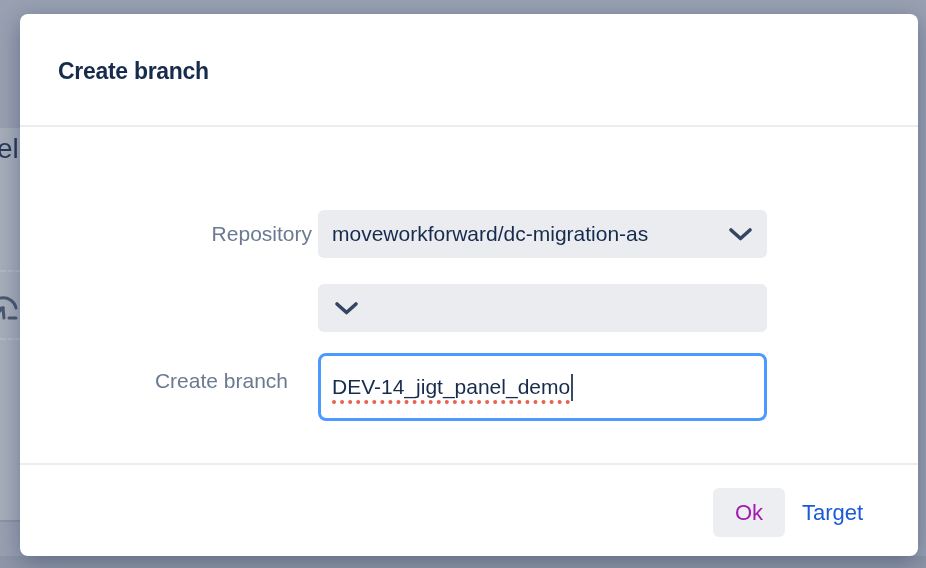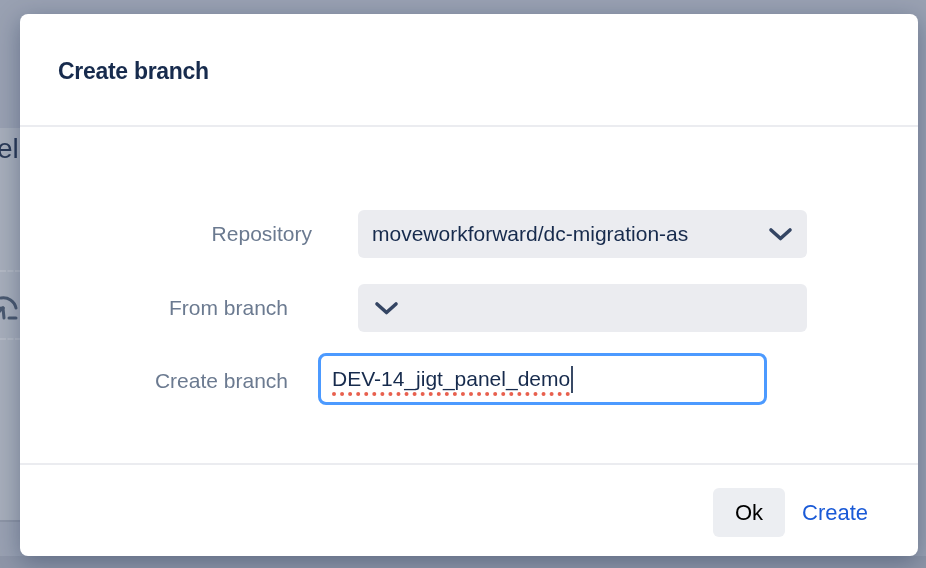--- a/index.html
+++ b/index.html
@@ -68,32 +68,31 @@
   .field-label.l1 { top:196px;margin-left:24px; }
   .field-label.l2 { top:270px; }
   .field-label.l3 { top:343px; }
 
   .select {
     position:absolute; left:298px; width:449px; height:48px;
     background:#ebecf0; border-radius:6px;
     display:flex; align-items:center;
     padding:16px 14px; box-sizing:border-box;
     cursor:pointer;
-    margin-left:40px;
   }
   .select.s1 { top:196px; }
   .select.s2 { top:270px; }
   .select .value {
     flex:1; font-size:21px; color:#172b4d;
     white-space:nowrap; overflow:hidden;
   }
   .select .chev { flex:0 0 auto; margin-left:2px; display:flex; }
 
   .text-input {
-    position:absolute; left:298px; top:339px; width:449px; height:52px;
+    position:absolute; left:298px; top:339px; width:449px; height:68px;
     background:#ffffff;
     border:3px solid #4c9aff; border-radius:8px;
     box-sizing:border-box;
     display:flex; align-items:center;
     padding:0 11px;
     cursor:text;
   }
   .text-input .value {
     font-size:21px; color:#172b4d; white-space:nowrap;
     text-decoration-line:underline;
@@ -106,21 +105,21 @@
     display:inline-block; width:2px; height:27px;
     background:#394a66; margin-left:1px;
   }
 
   
   .ok-button {
     position:absolute; left:693px; top:474px;
     width:72px; height:49px;
     background:#eceef2; border:none; border-radius:6px;
     font-family:"Liberation Sans", sans-serif;
-    font-size:22px; font-weight:500; color:#000000;
+    font-size:22px; font-weight:500; color:#a21caf;
     display:flex; align-items:center; justify-content:center;
     cursor:pointer;
   }
   .cancel-link {
     position:absolute; left:782px; top:474px; height:49px;
     display:flex; align-items:center;
     font-size:22px; font-weight:500; color:#1a5ad7;
     cursor:pointer; text-decoration:none;
   }
 </style>
@@ -153,34 +152,33 @@
     <div class="field-label l1">Repository</div>
     <div class="select s1" role="combobox">
       <span class="value">moveworkforward/dc-migration-as</span>
       <span class="chev">
         <svg width="25" height="15" viewBox="0 0 25 15" fill="none">
           <path d="M3 3 L12.5 11.5 L22 3" stroke="#344563" stroke-width="3.6" stroke-linecap="round" stroke-linejoin="round"></path>
         </svg>
       </span>
     </div>
 
-    <div class="field-label l2">From branch</div>
     <div class="select s2" role="combobox">
       <span class="chev">
         <svg width="25" height="15" viewBox="0 0 25 15" fill="none">
           <path d="M3 3 L12.5 11.5 L22 3" stroke="#344563" stroke-width="3.6" stroke-linecap="round" stroke-linejoin="round"></path>
         </svg>
       </span>
     </div>
 
     <div class="field-label l3">Create branch</div>
     <div class="text-input" role="textbox">
       <span class="value">DEV-14_jigt_panel_demo</span>
       <span class="caret"></span>
     </div>
 
     <div class="divider footer"></div>
 
     <button class="ok-button">Ok</button>
-    <a class="cancel-link">Create</a>
+    <a class="cancel-link">Target</a>
 
   </div>
 </div>
 
 </body></html>

